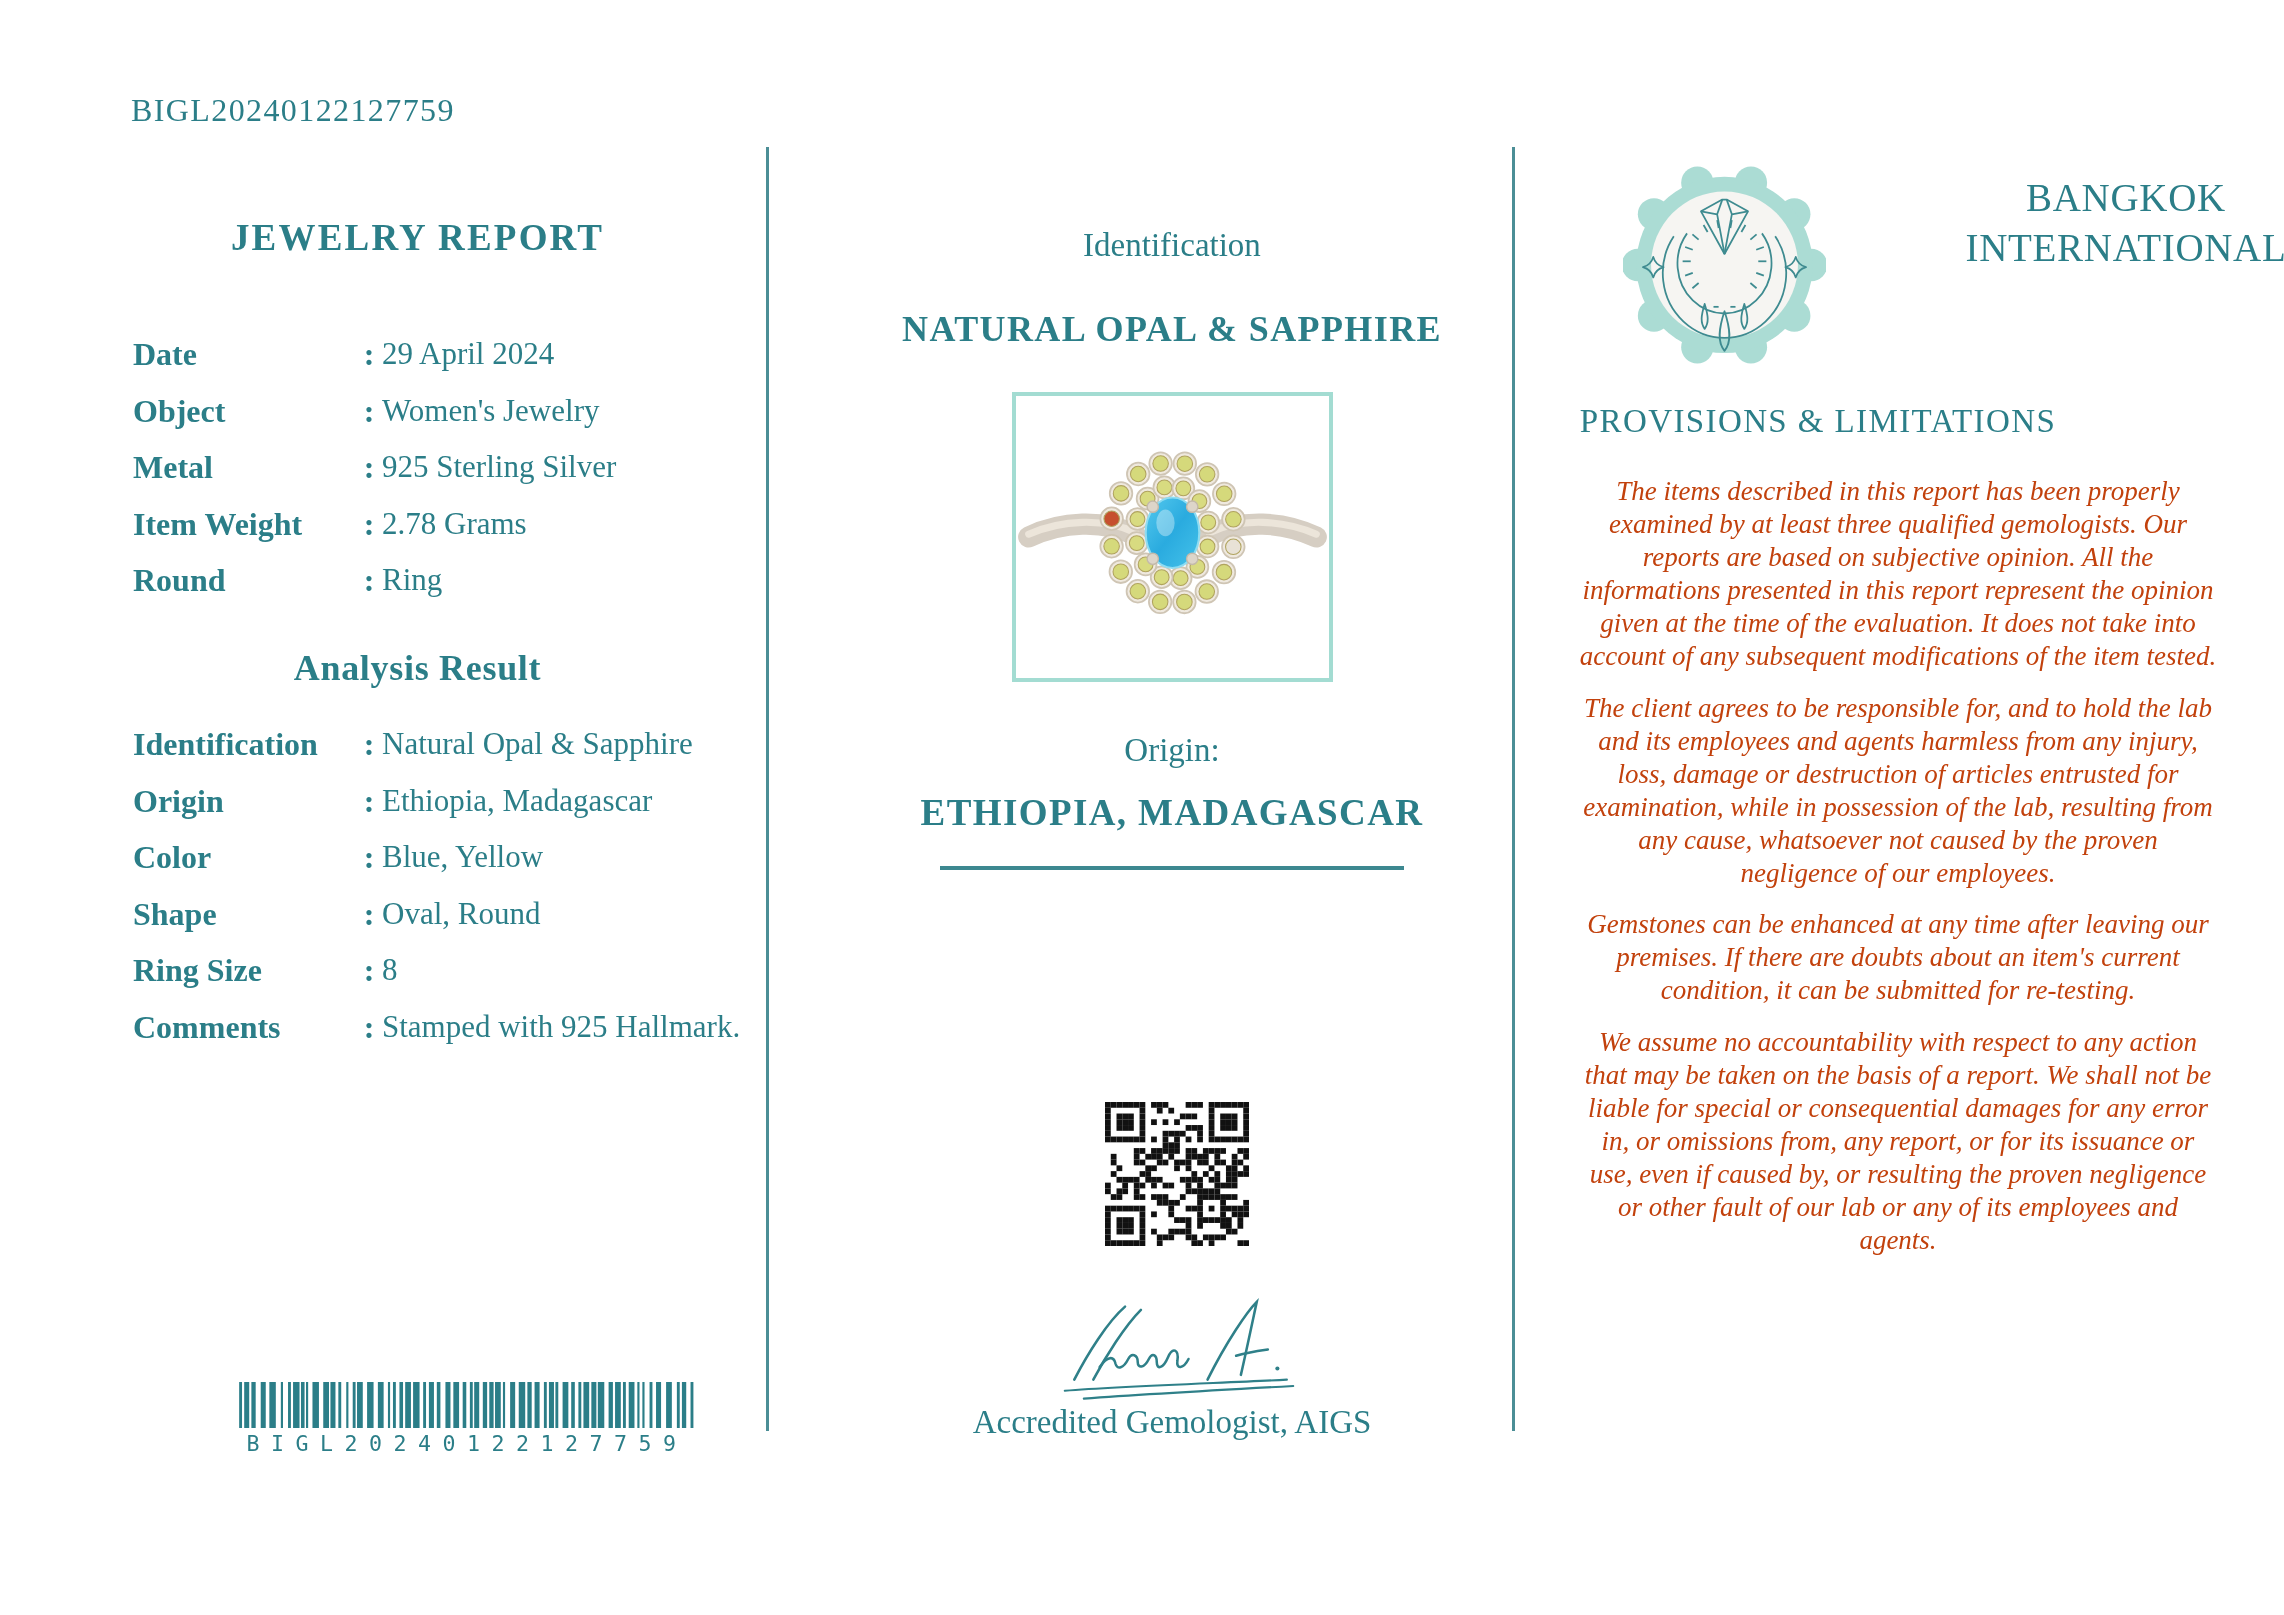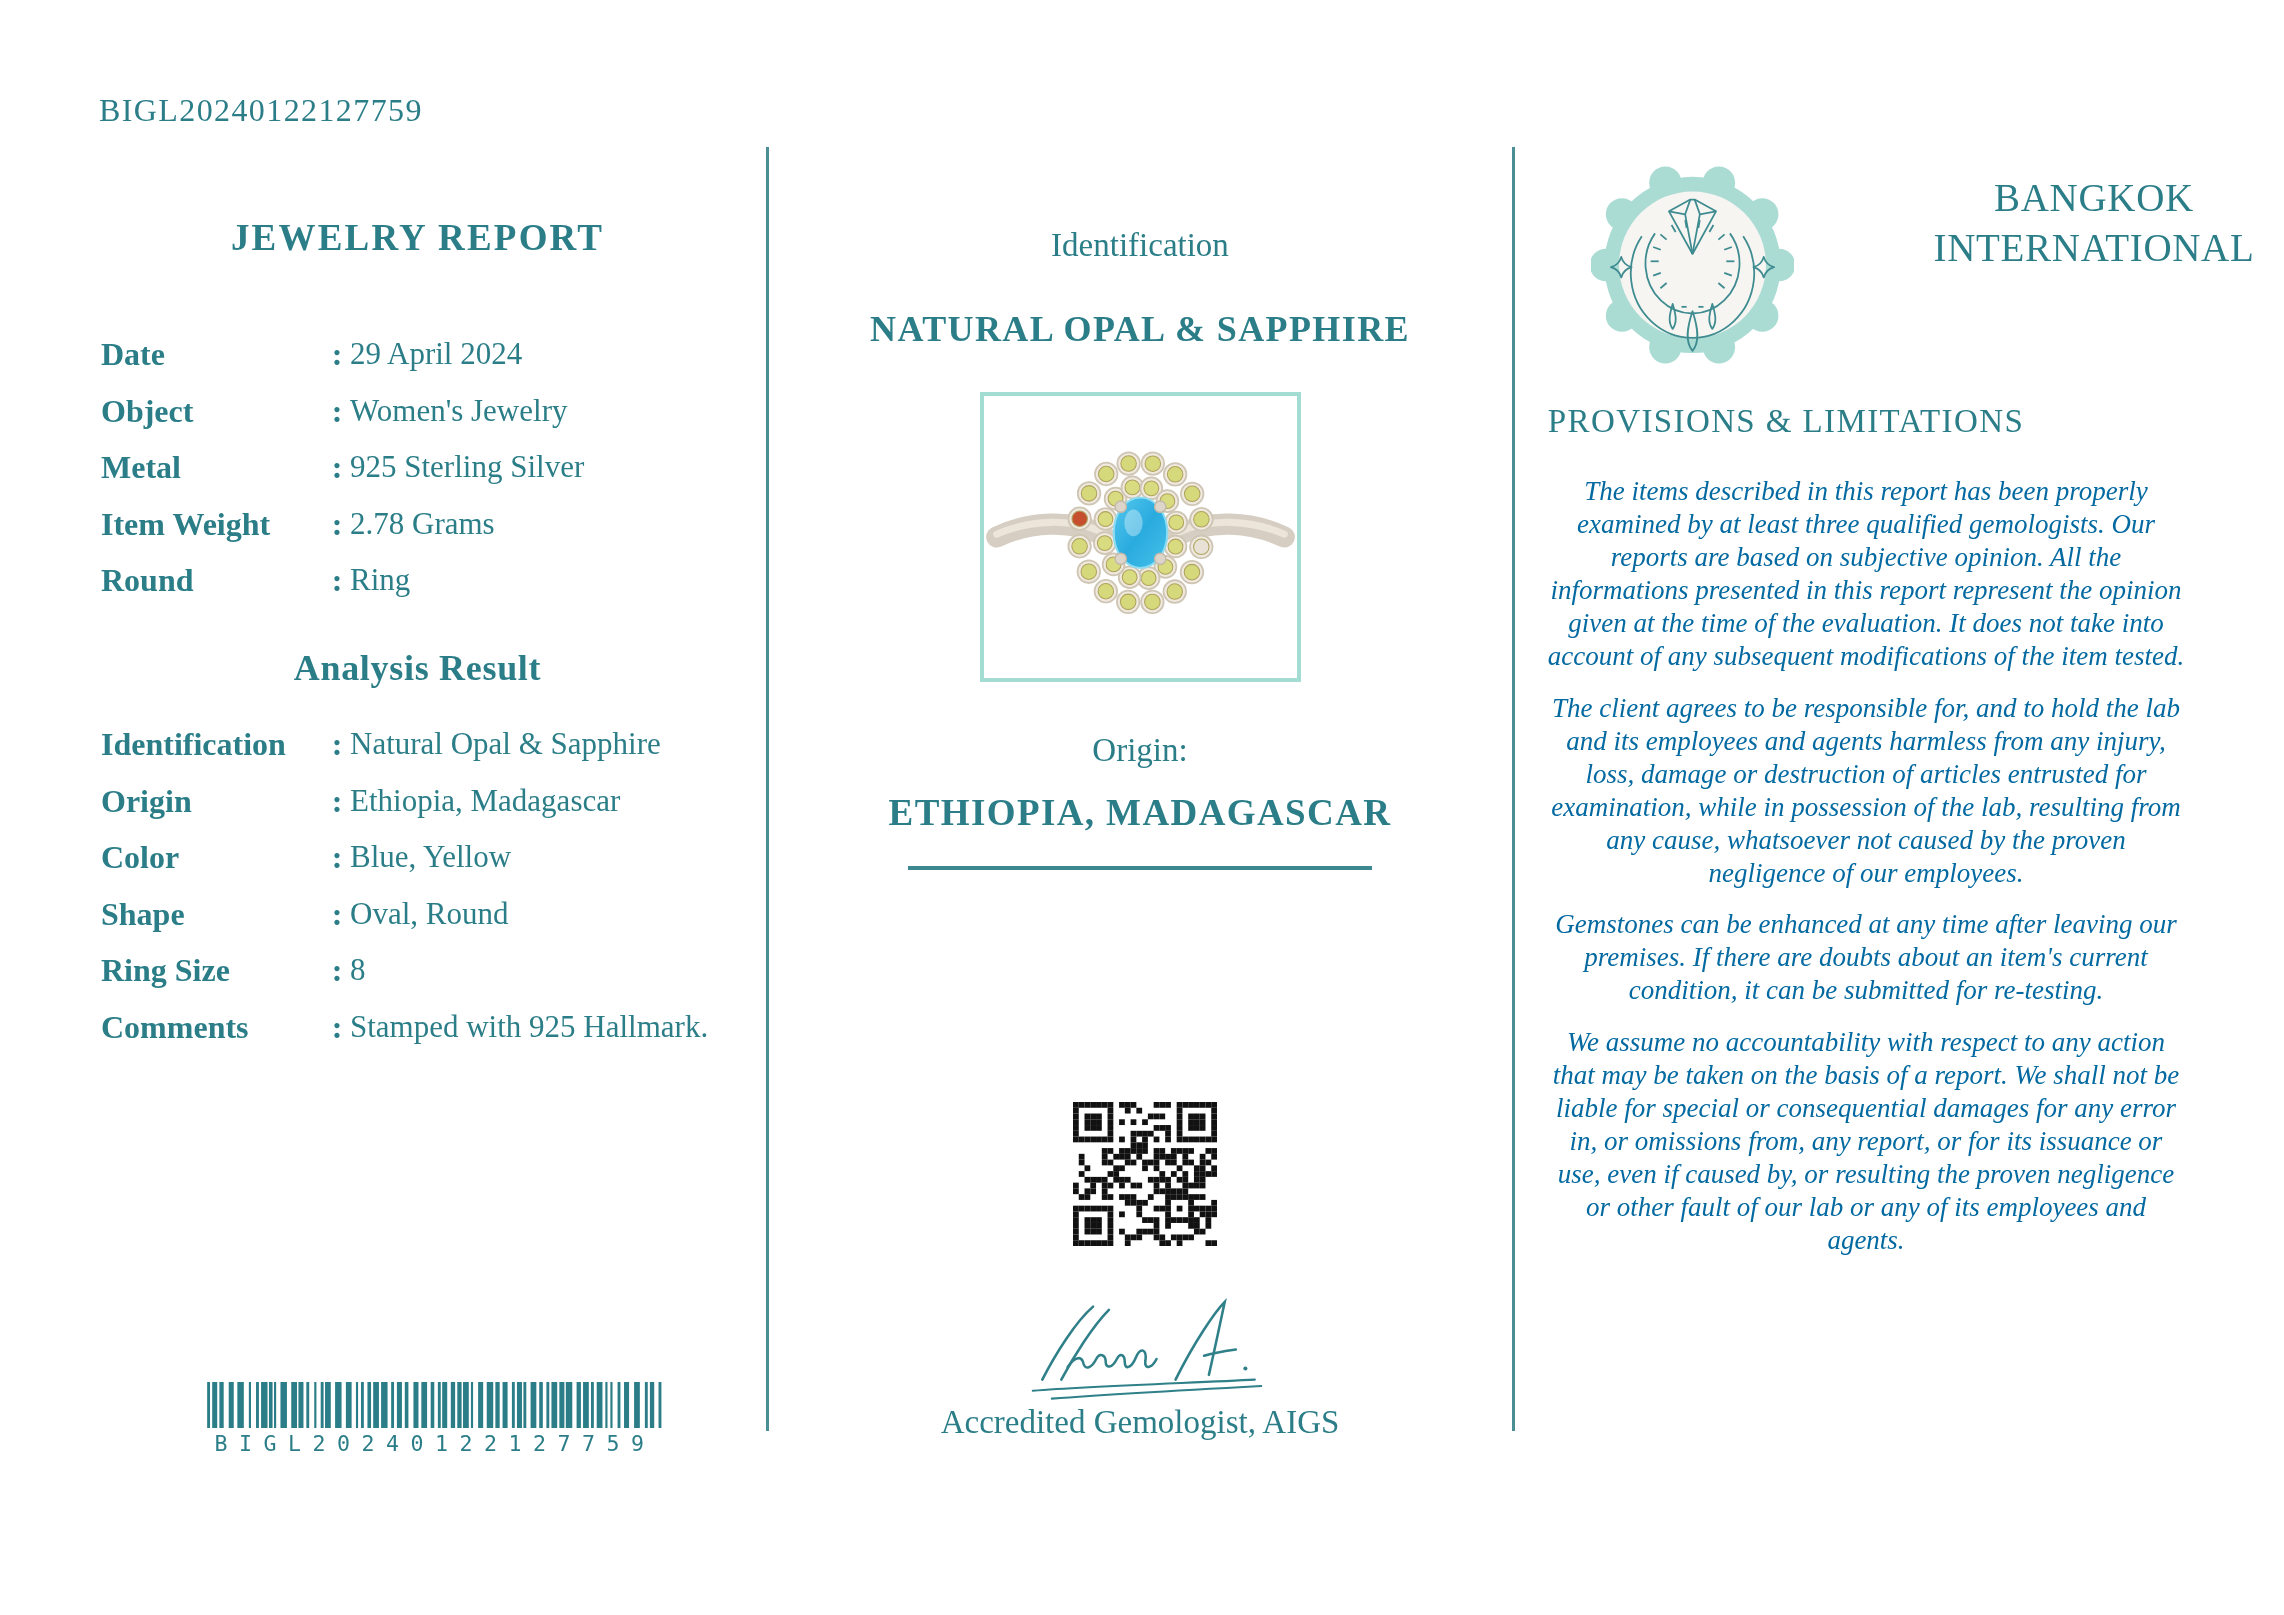--- a/index.html
+++ b/index.html
@@ -1,18 +1,18 @@
 <!DOCTYPE html>
 <html style="font-size:11.5px"><head>
 <meta charset="utf-8">
 <style>
   html,body{margin:0;padding:0;background:#ffffff;}
   .page{position:relative;width:2284px;height:1616px;background:#ffffff;overflow:hidden;
         font-family:"Liberation Serif",serif;color:#2b7e88;}
-  .abs{position:absolute;}
+  .abs{position:absolute;margin-left:32px;}
 
   
   .divider{position:absolute;top:147px;height:1284px;width:2.9px;background:#4b8e96;}
   .divider-left{left:766px;}
   .divider-right{left:1512px;}
 
   
   .report-number{left:99px;top:92px;font-size:32px;letter-spacing:1.4px;}
   .left-title{left:101px;top:216px;width:633px;text-align:center;font-size:37px;font-weight:bold;letter-spacing:2.2px;}
   .rows{left:101px;width:647px;}
@@ -41,21 +41,21 @@
   .signature-box svg{width:100%;height:100%;}
   .sig-title{left:773px;top:1404px;width:734px;text-align:center;font-size:33px;}
 
   
   .badge{left:1591px;top:157px;width:203px;height:213px;}
   .badge svg{width:100%;height:100%;}
   .lab-name{left:1871px;top:173px;width:446px;text-align:center;font-size:39px;line-height:50px;letter-spacing:0.7px;}
   .prov-title{left:1466px;top:403px;width:640px;text-align:center;font-size:33px;letter-spacing:1.4px;}
   .prov-paragraphs{left:1546px;top:475px;width:640px;}
   .prov-paragraphs p{margin:0 0 18.7px 0;text-align:center;font-size:27px;line-height:33px;
-                     font-style:italic;color:#0369a1;}
+                     font-style:italic;color:#c2410c;}
 </style>
 </head>
 <body>
 
 <div class="page">
 
   <div class="abs report-number">BIGL20240122127759</div>
 
   <div class="divider divider-left"></div>
   <div class="divider divider-right"></div>

